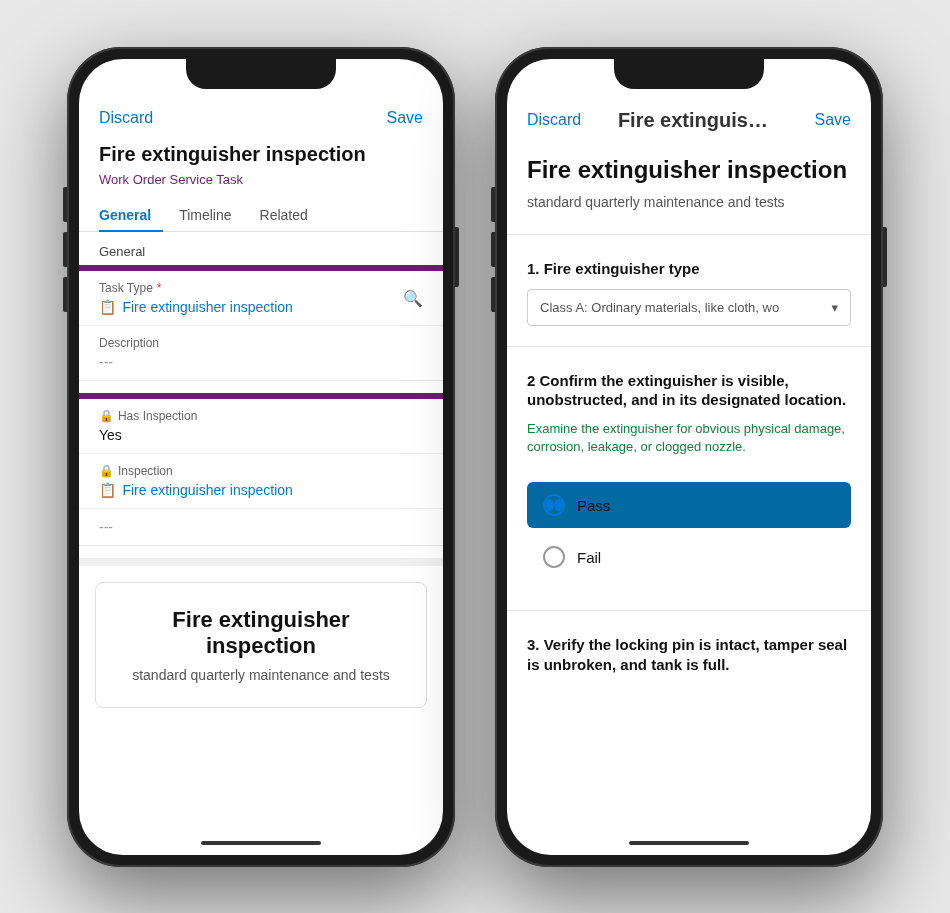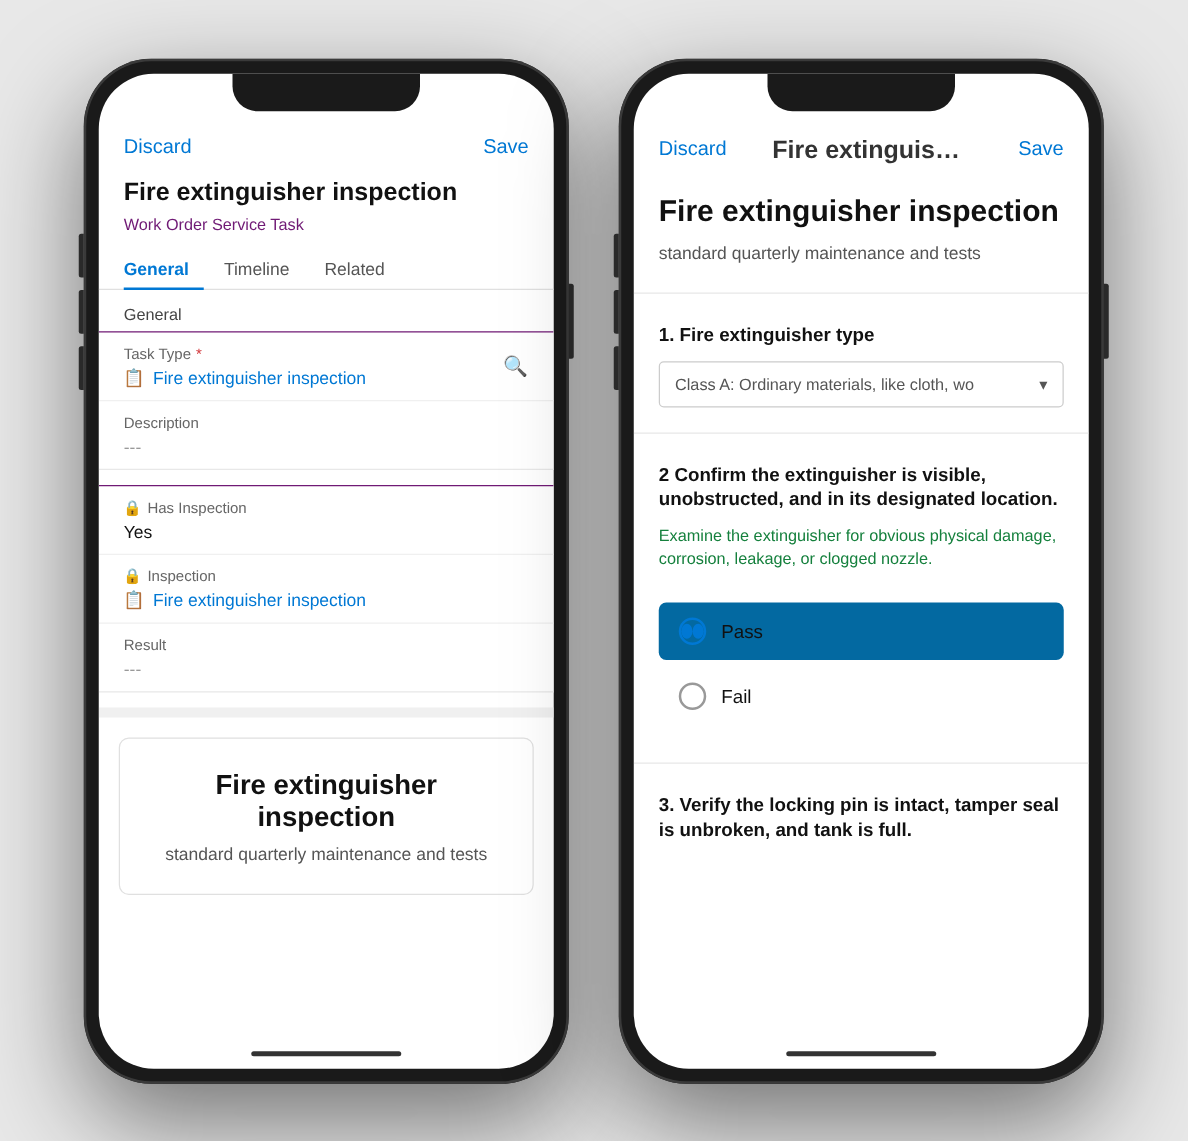--- a/index.html
+++ b/index.html
@@ -170,21 +170,21 @@
     
     .section-header {
       padding: 12px 20px 6px;
       font-size: 13px;
       color: #444;
       font-weight: 500;
     }
 
     .field-group {
       background: white;
-      border-top: 1px solid #701a75;
+      border-top: 6px solid #701a75;
       border-bottom: 1px solid #e8e8e8;
       margin-bottom: 12px;
     }
 
     .field-row {
       padding: 10px 20px;
       border-bottom: 1px solid #f0f0f0;
       position: relative;
     }
 
@@ -437,21 +437,20 @@
               <span class="lock-icon">🔒</span>
               Inspection
             </div>
             <div class="field-value link">
               <span>📋</span>
               <span>Fire extinguisher inspection</span>
             </div>
           </div>
 
           <div class="field-row">
-            <div class="field-label">Result</div>
             <div class="field-value placeholder">---</div>
           </div>
         </div>
 
         <div class="section-divider"></div>
 
         <div class="preview-card">
           <div class="card-title">Fire extinguisher inspection</div>
           <div class="card-desc">standard quarterly maintenance and tests</div>
         </div>

